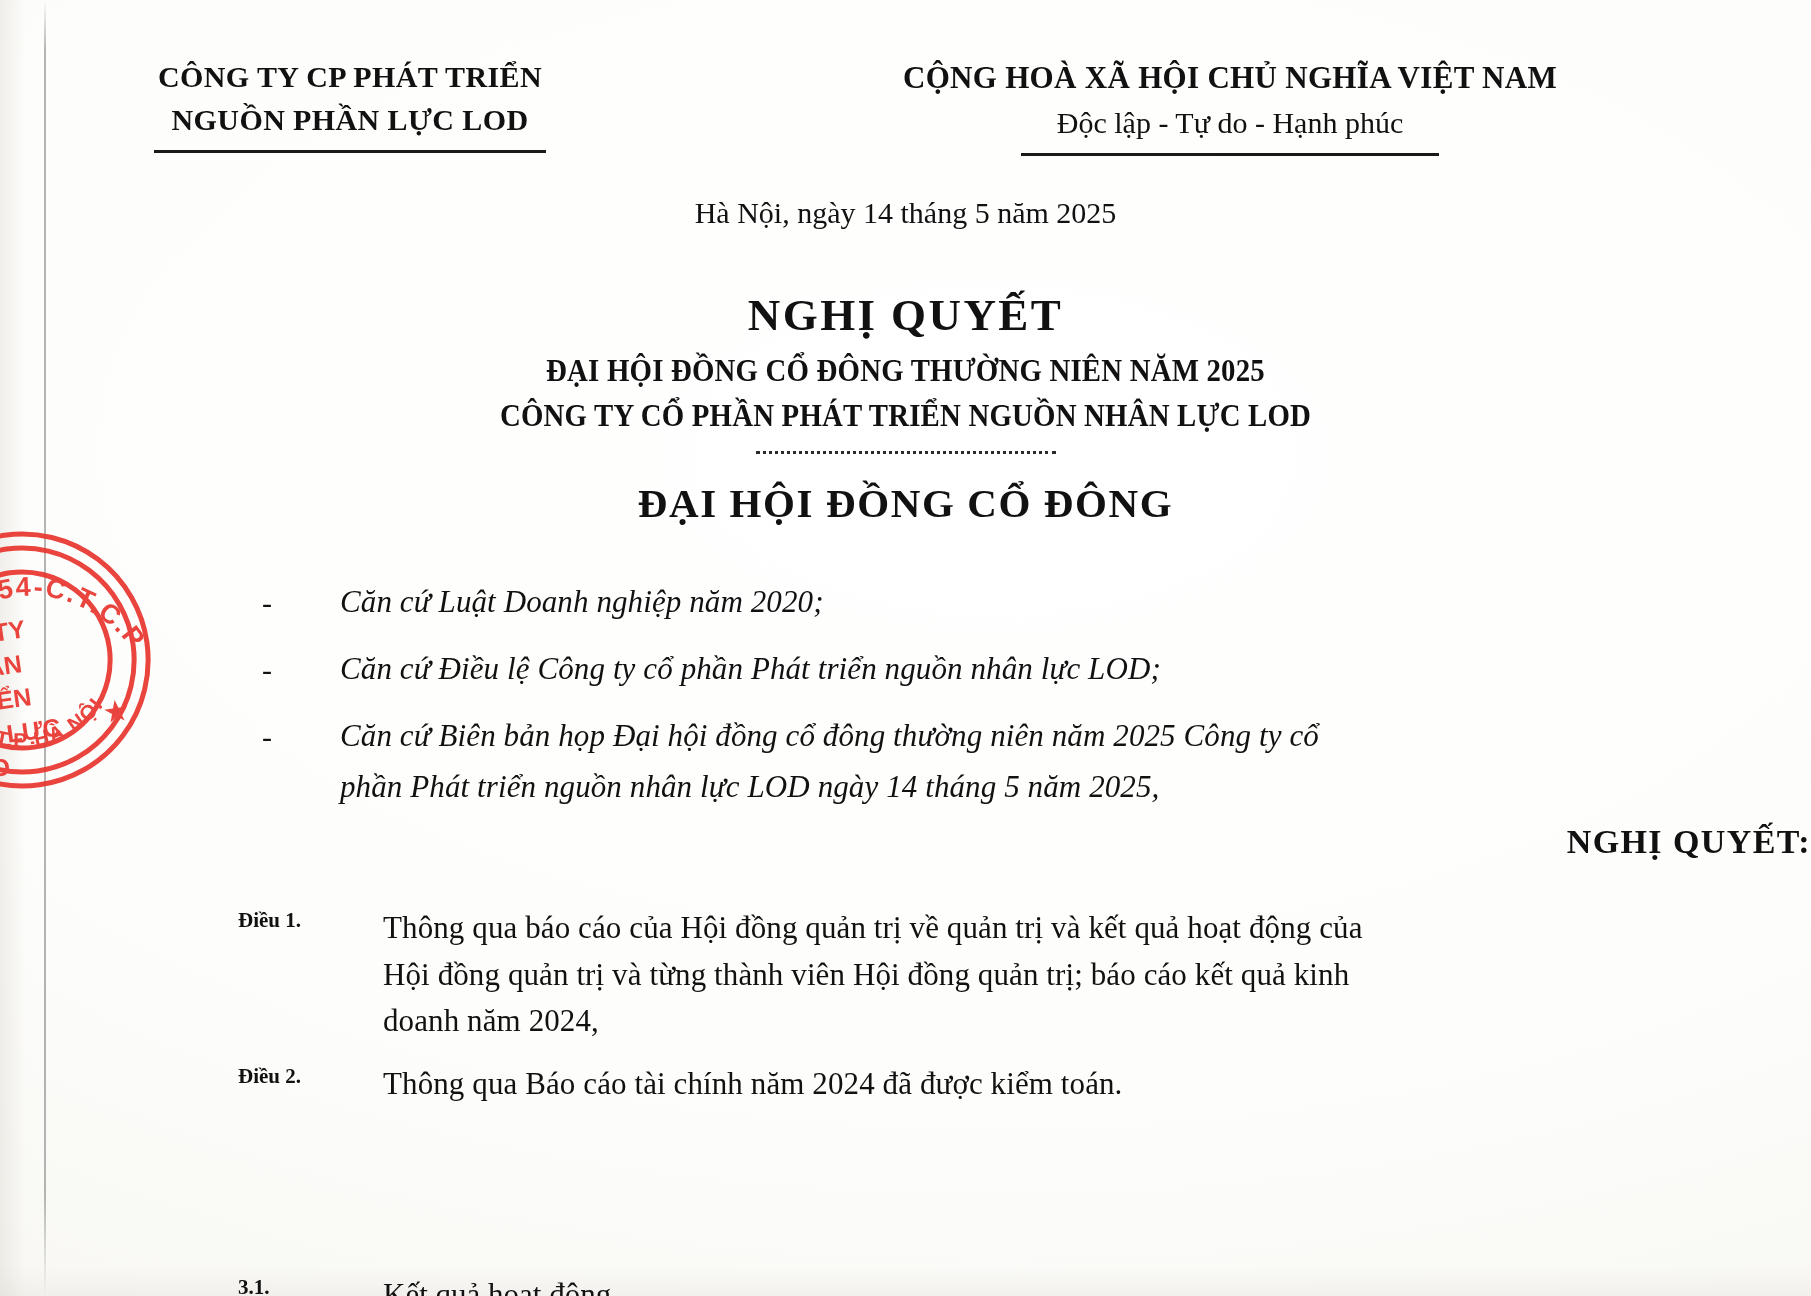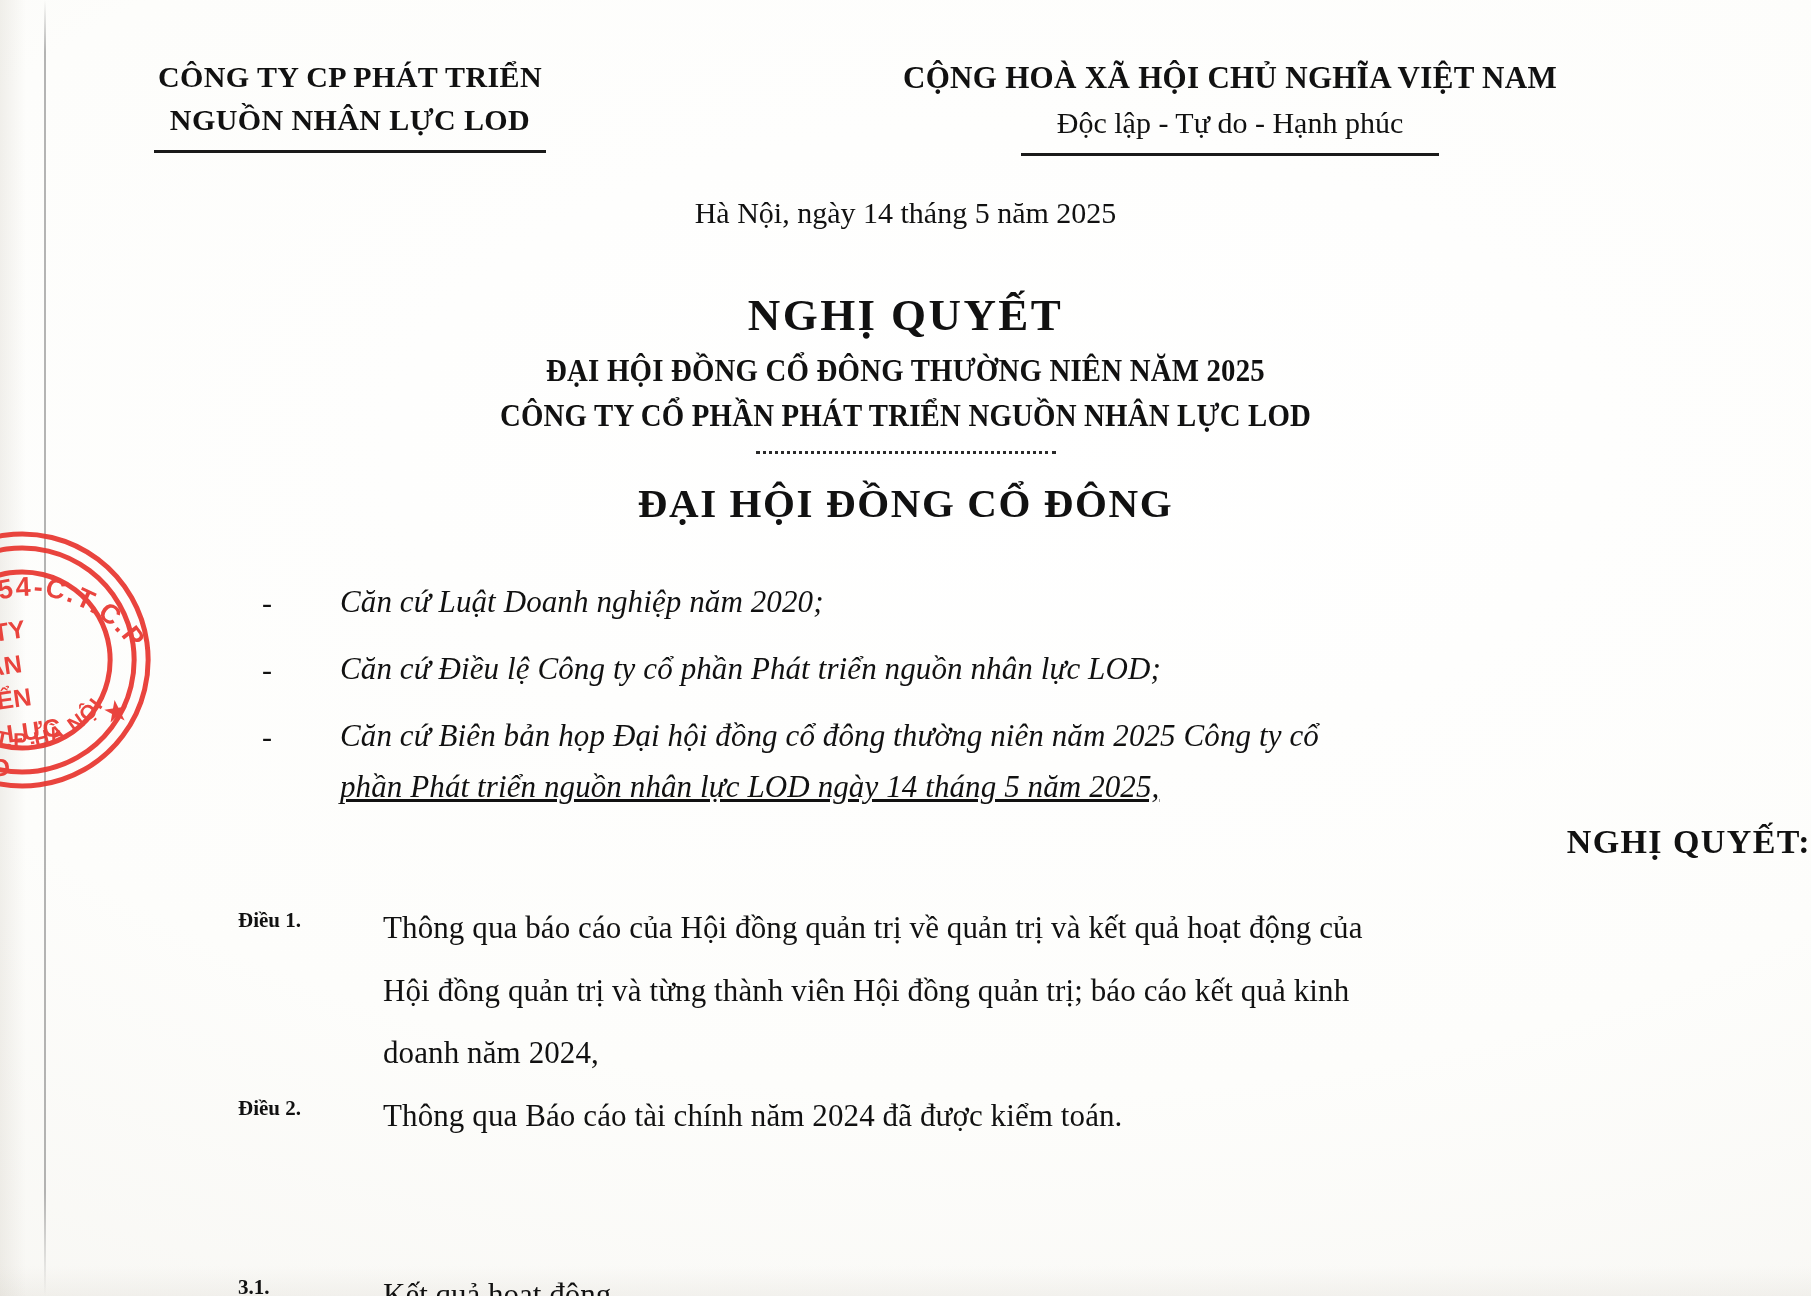--- a/index.html
+++ b/index.html
@@ -189,21 +189,20 @@
   .basis-text {
     flex: 1;
     font-size: 31px;
     font-style: italic;
     line-height: 1.52;
     letter-spacing: 0.1px;
   }
   .basis-text .l2 {
     display: block;
     margin-top: 4px;
-    text-decoration: underline;
   }
 
   
   .resolve-heading {
     position: absolute;
     top: 823px;
     left: 0;
     width: 1811px;
     text-align: right;
     font-size: 34px;
@@ -234,21 +233,20 @@
   .article-body {
     flex: 1;
     font-size: 31px;
     line-height: 1.5;
     text-align: justify;
     letter-spacing: 0.1px;
   }
   .article-body .l2,
   .article-body .l3 {
     display: block;
-    margin-top: 16px;
   }
 
   
   .cutoff-row {
     position: absolute;
     top: 1272px;
     left: 238px;
     width: 1270px;
     height: 24px;
     overflow: hidden;
@@ -281,21 +279,21 @@
 <body>
 
 <div class="page"></div>
 <div class="scan-line"></div>
 
 <div class="content">
 
   <div class="header">
     <div class="header-left">
       <div class="org-line">CÔNG TY CP PHÁT TRIỂN</div>
-      <div class="org-line">NGUỒN NHÂN LỰC LOD</div>
+      <div class="org-line">NGUỒN PHẦN LỰC LOD</div>
       <div class="org-rule"></div>
     </div>
     <div class="header-right">
       <div class="nation-line">CỘNG HOÀ XÃ HỘI CHỦ NGHĨA VIỆT NAM</div>
       <div class="motto-line">Độc lập - Tự do - Hạnh phúc</div>
       <div class="motto-rule"></div>
     </div>
   </div>
 
   <div class="date-line">Hà Nội, ngày  14  tháng  5  năm 2025</div>

